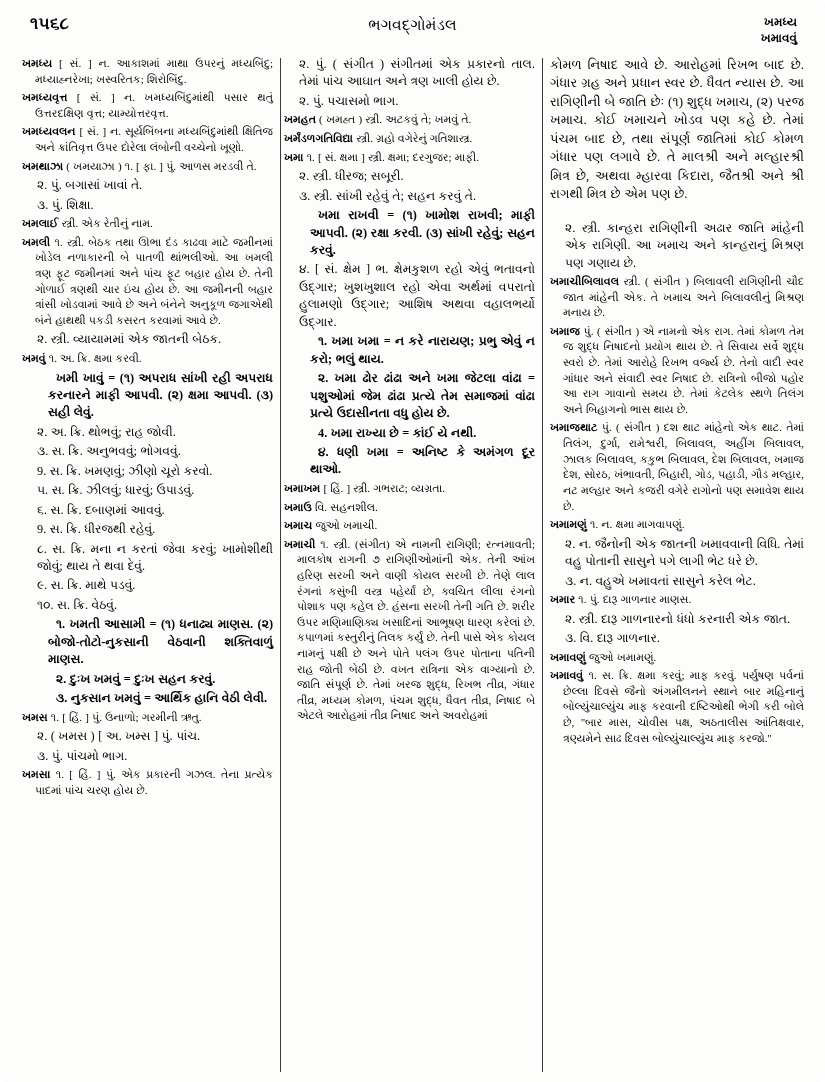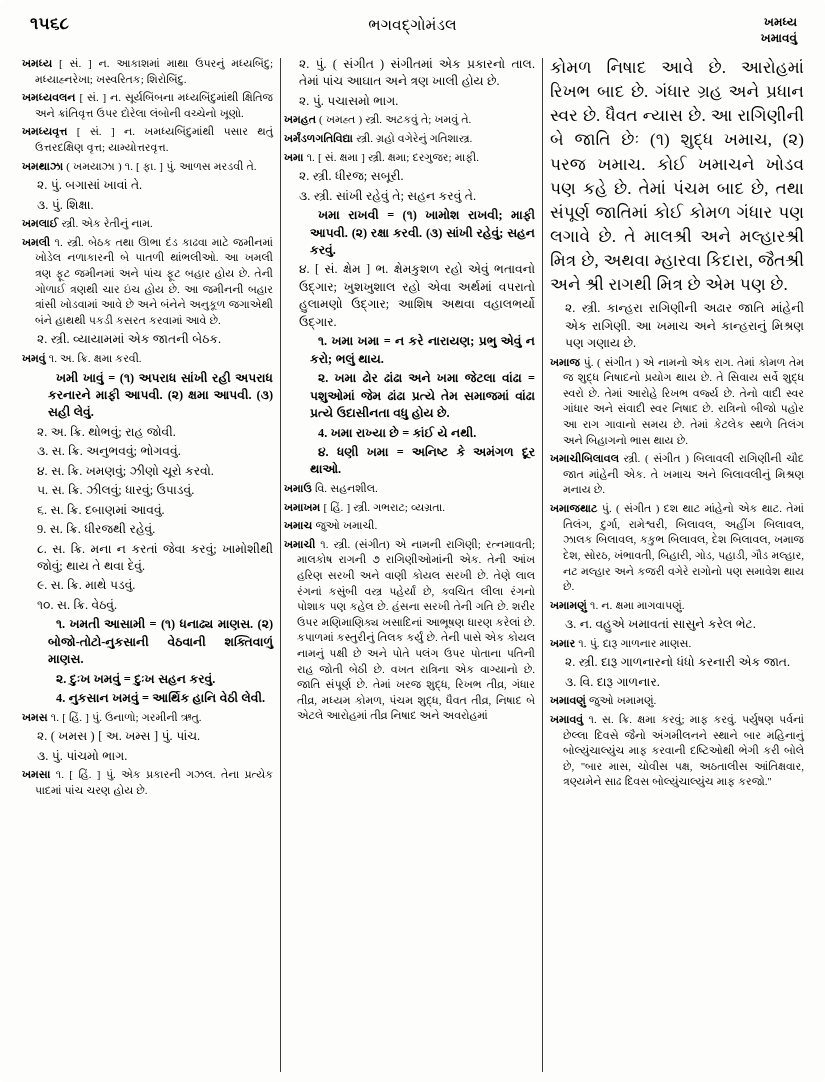--- a/index.html
+++ b/index.html
@@ -114,22 +114,22 @@
     text-align: justify;
     padding-left: 26px;
     text-indent: 8px;
     word-spacing: 0.4px;
     font-weight: bold;
   }
   .hw {
     font-weight: bold;
   }
   .flow {
-    margin: 0 0 3px 0;
-    font-size: 17px;
+    margin: 0 0 16px 0;
+    font-size: 13px;
     line-height: 1.42;
     text-align: justify;
     word-spacing: 0.4px;
   }
   .entry:last-child, .sense:last-child { margin-bottom: 0; }
 </style>
 </head>
 <body>
 
 <div id="page">
@@ -139,73 +139,74 @@
     <div class="book-title">ભગવદ્ગોમંડલ</div>
     <div class="head-guides">
       <span class="guide">ખમધ્ય</span>
       <span class="guide">ખમાવવું</span>
     </div>
   </div>
 
   <div class="columns">
     <div class="col col-1 rule-right">
         <p class="entry"><span class="hw">ખમધ્ય</span><span> [ સં. ] ન. આકાશમાં માથા ઉપરનું મધ્યબિંદુ; મધ્યાહ્નરેખા; ખસ્વરિતક; શિરોબિંદુ.</span></p>
+        <p class="entry"><span class="hw">ખમધ્યવૃત્ત</span><span> [ સં. ] ન. ખમધ્યબિંદુમાંથી પસાર થતું ઉત્તરદક્ષિણ વૃત્ત; યામ્યોત્તરવૃત્ત.</span></p>
         <p class="entry"><span class="hw">ખમધ્યવલન</span><span> [ સં. ] ન. સૂર્યબિંબના મધ્યબિંદુમાંથી ક્ષિતિજ અને ક્રાંતિવૃત્ત ઉપર દોરેલા લંબોની વચ્ચેનો ખૂણો.</span></p>
-        <p class="entry"><span class="hw">ખમધ્યવૃત્ત</span><span> [ સં. ] ન. ખમધ્યબિંદુમાંથી પસાર થતું ઉત્તરદક્ષિણ વૃત્ત; યામ્યોત્તરવૃત્ત.</span></p>
         <p class="entry"><span class="hw">ખમથાઝા</span><span> ( ખમયાઝા ) ૧. [ ફા. ] પું. આળસ મરડવી તે.</span></p>
         <p class="sense">૨. પું. બગાસાં ખાવાં તે.</p>
         <p class="sense">૩. પું. શિક્ષા.</p>
         <p class="entry"><span class="hw">ખમલાઈ</span><span> સ્ત્રી. એક રેતીનું નામ.</span></p>
         <p class="entry"><span class="hw">ખમલી</span><span> ૧. સ્ત્રી. બેઠક તથા ઊભા દંડ કાઢવા માટે જમીનમાં ખોડેલ નળાકારની બે પાતળી થાંભલીઓ. આ ખમલી ત્રણ ફૂટ જમીનમાં અને પાંચ ફૂટ બહાર હોય છે. તેની ગોળાઈ ત્રણથી ચાર ઇંચ હોય છે. આ જમીનની બહાર ત્રાંસી ખોડવામાં આવે છે અને બંનેને અનુકૂળ જગાએથી બંને હાથથી પકડી કસરત કરવામાં આવે છે.</span></p>
         <p class="sense">૨. સ્ત્રી. વ્યાયામમાં એક જાતની બેઠક.</p>
         <p class="entry"><span class="hw">ખમવું</span><span> ૧. અ. ક્રિ. ક્ષમા કરવી.</span></p>
         <p class="sub">ખમી ખાવું = (૧) અપરાધ સાંખી રહી અપરાધ કરનારને માફી આપવી. (૨) ક્ષમા આપવી. (૩) સહી લેવું.</p>
         <p class="sense">૨. અ. ક્રિ. થોભવું; રાહ જોવી.</p>
         <p class="sense">૩. સ. ક્રિ. અનુભવવું; ભોગવવું.</p>
-        <p class="sense">૪. સ. ક્રિ. ખમણવું; ઝીણો ચૂરો કરવો.</p>
+        <p class="sense">9. સ. ક્રિ. ખમણવું; ઝીણો ચૂરો કરવો.</p>
         <p class="sense">૫. સ. ક્રિ. ઝીલવું; ધારવું; ઉપાડવું.</p>
         <p class="sense">૬. સ. ક્રિ. દબાણમાં આવવું.</p>
         <p class="sense">9. સ. ક્રિ. ધીરજથી રહેવું.</p>
         <p class="sense">૮. સ. ક્રિ. મના ન કરતાં જેવા કરવું; ખામોશીથી જોવું; થાય તે થવા દેવું.</p>
         <p class="sense">૯. સ. ક્રિ. માથે પડવું.</p>
         <p class="sense">૧૦. સ. ક્રિ. વેઠવું.</p>
         <p class="sub">૧. ખમતી આસામી = (૧) ધનાઢ્ય માણસ. (૨) બોજો-તોટો-નુકસાની વેઠવાની શક્તિવાળું માણસ.</p>
         <p class="sub">૨. દુઃખ ખમવું = દુઃખ સહન કરવું.</p>
-        <p class="sub">4. નુકસાન ખમવું = આર્થિક હાનિ વેઠી લેવી.</p>
+        <p class="sub">૩. નુકસાન ખમવું = આર્થિક હાનિ વેઠી લેવી.</p>
         <p class="entry"><span class="hw">ખમસ</span><span> ૧. [ હિં. ] પું. ઉનાળો; ગરમીની ઋતુ.</span></p>
         <p class="sense">૨. ( ખમસ ) [ અ. ખમ્સ ] પું. પાંચ.</p>
         <p class="sense">૩. પું. પાંચમો ભાગ.</p>
         <p class="entry"><span class="hw">ખમસા</span><span> ૧. [ હિં. ] પું. એક પ્રકારની ગઝલ. તેના પ્રત્યેક પાદમાં પાંચ ચરણ હોય છે.</span></p>
       </div>
     <div class="col col-2 rule-right">
         <p class="sense">૨. પું. ( સંગીત ) સંગીતમાં એક પ્રકારનો તાલ. તેમાં પાંચ આઘાત અને ત્રણ ખાલી હોય છે.</p>
         <p class="sense">૨. પું. પચાસમો ભાગ.</p>
         <p class="entry"><span class="hw">ખમહત</span><span> ( ખમહ્ત ) સ્ત્રી. અટકવું તે; ખમવું તે.</span></p>
         <p class="entry"><span class="hw">ખર્મંડળગતિવિદ્યા</span><span> સ્ત્રી. ગ્રહો વગેરેનું ગતિશાસ્ત્ર.</span></p>
         <p class="entry"><span class="hw">ખમા</span><span> ૧. [ સં. ક્ષમા ] સ્ત્રી. ક્ષમા; દરગુજર; માફી.</span></p>
         <p class="sense">૨. સ્ત્રી. ધીરજ; સબૂરી.</p>
         <p class="sense">૩. સ્ત્રી. સાંખી રહેવું તે; સહન કરવું તે.</p>
         <p class="sub">ખમા રાખવી = (૧) ખામોશ રાખવી; માફી આપવી. (૨) રક્ષા કરવી. (૩) સાંખી રહેવું; સહન કરવું.</p>
         <p class="sense">૪. [ સં. ક્ષેમ ] ભ. ક્ષેમકુશળ રહો એવું ભતાવનો ઉદ્ગાર; ખુશખુશાલ રહો એવા અર્થમાં વપરાતો હુલામણો ઉદ્ગાર; આશિષ અથવા વહાલભર્યો ઉદ્ગાર.</p>
         <p class="sub">૧. ખમા ખમા = ન કરે નારાયણ; પ્રભુ એવું ન કરો; ભલું થાય.</p>
         <p class="sub">૨. ખમા ઢોર ઢાંઢા અને ખમા જેટલા વાંઢા = પશુઓમાં જેમ ઢાંઢા પ્રત્યે તેમ સમાજમાં વાંઢા પ્રત્યે ઉદાસીનતા વધુ હોય છે.</p>
         <p class="sub">4. ખમા રાખ્યા છે = કાંઈ યે નથી.</p>
         <p class="sub">૪. ધણી ખમા = અનિષ્ટ કે અમંગળ દૂર થાઓ.</p>
+        <p class="entry"><span class="hw">ખમાખમ</span><span> [ હિં. ] સ્ત્રી. ગભરાટ; વ્યગ્રતા.</span></p>
         <p class="entry"><span class="hw">ખમાઉ</span><span> વિ. સહનશીલ.</span></p>
-        <p class="entry"><span class="hw">ખમાખમ</span><span> [ હિં. ] સ્ત્રી. ગભરાટ; વ્યગ્રતા.</span></p>
         <p class="entry"><span class="hw">ખમાચ</span><span> જુઓ ખમાચી.</span></p>
         <p class="entry"><span class="hw">ખમાચી</span><span> ૧. સ્ત્રી. (સંગીત) એ નામની રાગિણી; રત્નમાવતી; માલકોષ રાગની ૭ રાગિણીઓમાંની એક. તેની આંખ હરિણ સરખી અને વાણી કોયલ સરખી છે. તેણે લાલ રંગનાં કસુંબી વસ્ત્ર પહેર્યાં છે, ક્વચિત લીલા રંગનો પોશાક પણ કહેલ છે. હંસના સરખી તેની ગતિ છે. શરીર ઉપર મણિમાણિક્ય ખસાદિનાં આભૂષણ ધારણ કરેલાં છે. કપાળમાં કસ્તુરીનું તિલક કર્યું છે. તેની પાસે એક કોયલ નામનું પક્ષી છે અને પોતે પલંગ ઉપર પોતાના પતિની રાહ જોતી બેઠી છે. વખત રાત્રિના એક વાગ્યાનો છે. જાતિ સંપૂર્ણ છે. તેમાં ખરજ શુદ્ધ, રિખભ તીવ્ર, ગંધાર તીવ્ર, મધ્યમ કોમળ, પંચમ શુદ્ધ, ધૈવત તીવ્ર, નિષાદ બે એટલે આરોહમાં તીવ્ર નિષાદ અને અવરોહમાં</span></p>
       </div>
     <div class="col col-3">
         <p class="flow">કોમળ નિષાદ આવે છે. આરોહમાં રિખભ બાદ છે. ગંધાર ગ્રહ અને પ્રધાન સ્વર છે. ધૈવત ન્યાસ છે. આ રાગિણીની બે જાતિ છેઃ (૧) શુદ્ધ ખમાચ, (૨) પરજ ખમાચ. કોઈ ખમાચને ખોડવ પણ કહે છે. તેમાં પંચમ બાદ છે, તથા સંપૂર્ણ જાતિમાં કોઈ કોમળ ગંધાર પણ લગાવે છે. તે માલશ્રી અને મલ્હારશ્રી મિત્ર છે, અથવા મ્હારવા કિદારા, જૈતશ્રી અને શ્રી રાગથી મિત્ર છે એમ પણ છે.</p>
         <p class="sense">૨. સ્ત્રી. કાન્હરા રાગિણીની અઢાર જાતિ માંહેની એક રાગિણી. આ ખમાચ અને કાન્હરાનું મિશ્રણ પણ ગણાય છે.</p>
+        <p class="entry"><span class="hw">ખમાચીબિલાવલ</span><span> સ્ત્રી. ( સંગીત ) બિલાવલી રાગિણીની ચૌદ જાત માંહેની એક. તે ખમાચ અને બિલાવલીનું મિશ્રણ મનાય છે.</span></p>
         <p class="entry"><span class="hw">ખમાજ</span><span> પું. ( સંગીત ) એ નામનો એક રાગ. તેમાં કોમળ તેમ જ શુદ્ધ નિષાદનો પ્રયોગ થાય છે. તે સિવાય સર્વે શુદ્ધ સ્વરો છે. તેમાં આરોહે રિખભ વર્જ્ય છે. તેનો વાદી સ્વર ગાંધાર અને સંવાદી સ્વર નિષાદ છે. રાત્રિનો બીજો પહોર આ રાગ ગાવાનો સમય છે. તેમાં કેટલેક સ્થળે તિલંગ અને બિહાગનો ભાસ થાય છે.</span></p>
-        <p class="entry"><span class="hw">ખમાચીબિલાવલ</span><span> સ્ત્રી. ( સંગીત ) બિલાવલી રાગિણીની ચૌદ જાત માંહેની એક. તે ખમાચ અને બિલાવલીનું મિશ્રણ મનાય છે.</span></p>
         <p class="entry"><span class="hw">ખમાજથાટ</span><span> પું. ( સંગીત ) દશ થાટ માંહેનો એક થાટ. તેમાં તિલંગ, દુર્ગા, રામેશ્વરી, બિલાવલ, અહીંગ બિલાવલ, ઝાલક બિલાવલ, કકુભ બિલાવલ, દેશ બિલાવલ, ખમાજ દેશ, સોરઠ, ખંભાવતી, બિહારી, ગોડ, પહાડી, ગૌડ મલ્હાર, નટ મલ્હાર અને કજરી વગેરે રાગોનો પણ સમાવેશ થાય છે.</span></p>
         <p class="entry"><span class="hw">ખમામણું</span><span> ૧. ન. ક્ષમા માગવાપણું.</span></p>
+        <p class="sense">૨. ન. જૈનોની એક જાતની ખમાવવાની વિધિ. તેમાં વહુ પોતાની સાસુને પગે લાગી ભેટ ધરે છે.</p>
         <p class="sense">૩. ન. વહુએ ખમાવતાં સાસુને કરેલ ભેટ.</p>
         <p class="entry"><span class="hw">ખમાર</span><span> ૧. પું. દારૂ ગાળનાર માણસ.</span></p>
         <p class="sense">૨. સ્ત્રી. દારૂ ગાળનારનો ધંધો કરનારી એક જાત.</p>
         <p class="sense">૩. વિ. દારૂ ગાળનાર.</p>
         <p class="entry"><span class="hw">ખમાવણું</span><span> જુઓ ખમામણું.</span></p>
         <p class="entry"><span class="hw">ખમાવવું</span><span> ૧. સ. ક્રિ. ક્ષમા કરવું; માફ કરવું. પર્યુષણ પર્વનાં છેલ્લા દિવસે જૈનો અંગમીલનને સ્થાને બાર મહિનાનું બોલ્યુંચાલ્યુંચ માફ કરવાની દષ્ટિઓથી ભેગી કરી બોલે છે, ''બાર માસ, ચોવીસ પક્ષ, અઠતાલીસ આંતિક્ષવાર, ત્રણ્યમેને સાઢ દિવસ બોલ્યુંચાલ્યુંચ માફ કરજો.''</span></p>
       </div>
   </div>
 
 </div>

